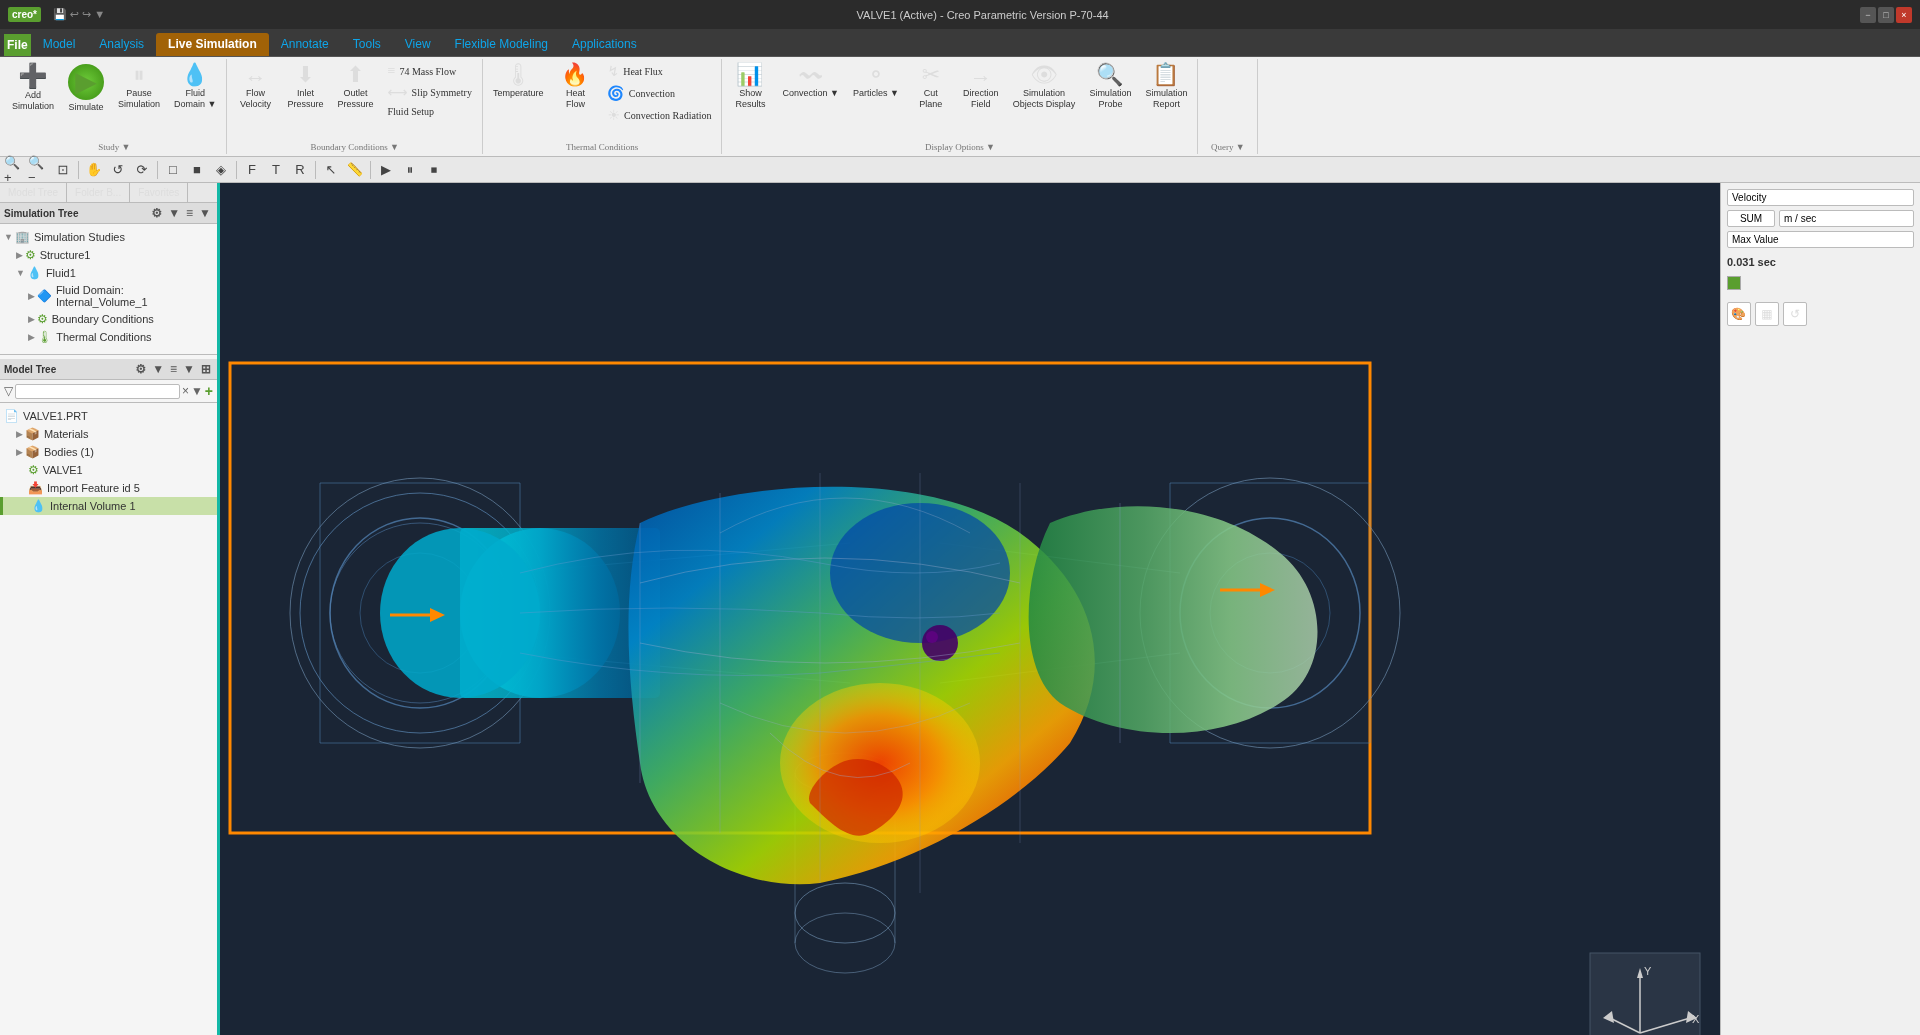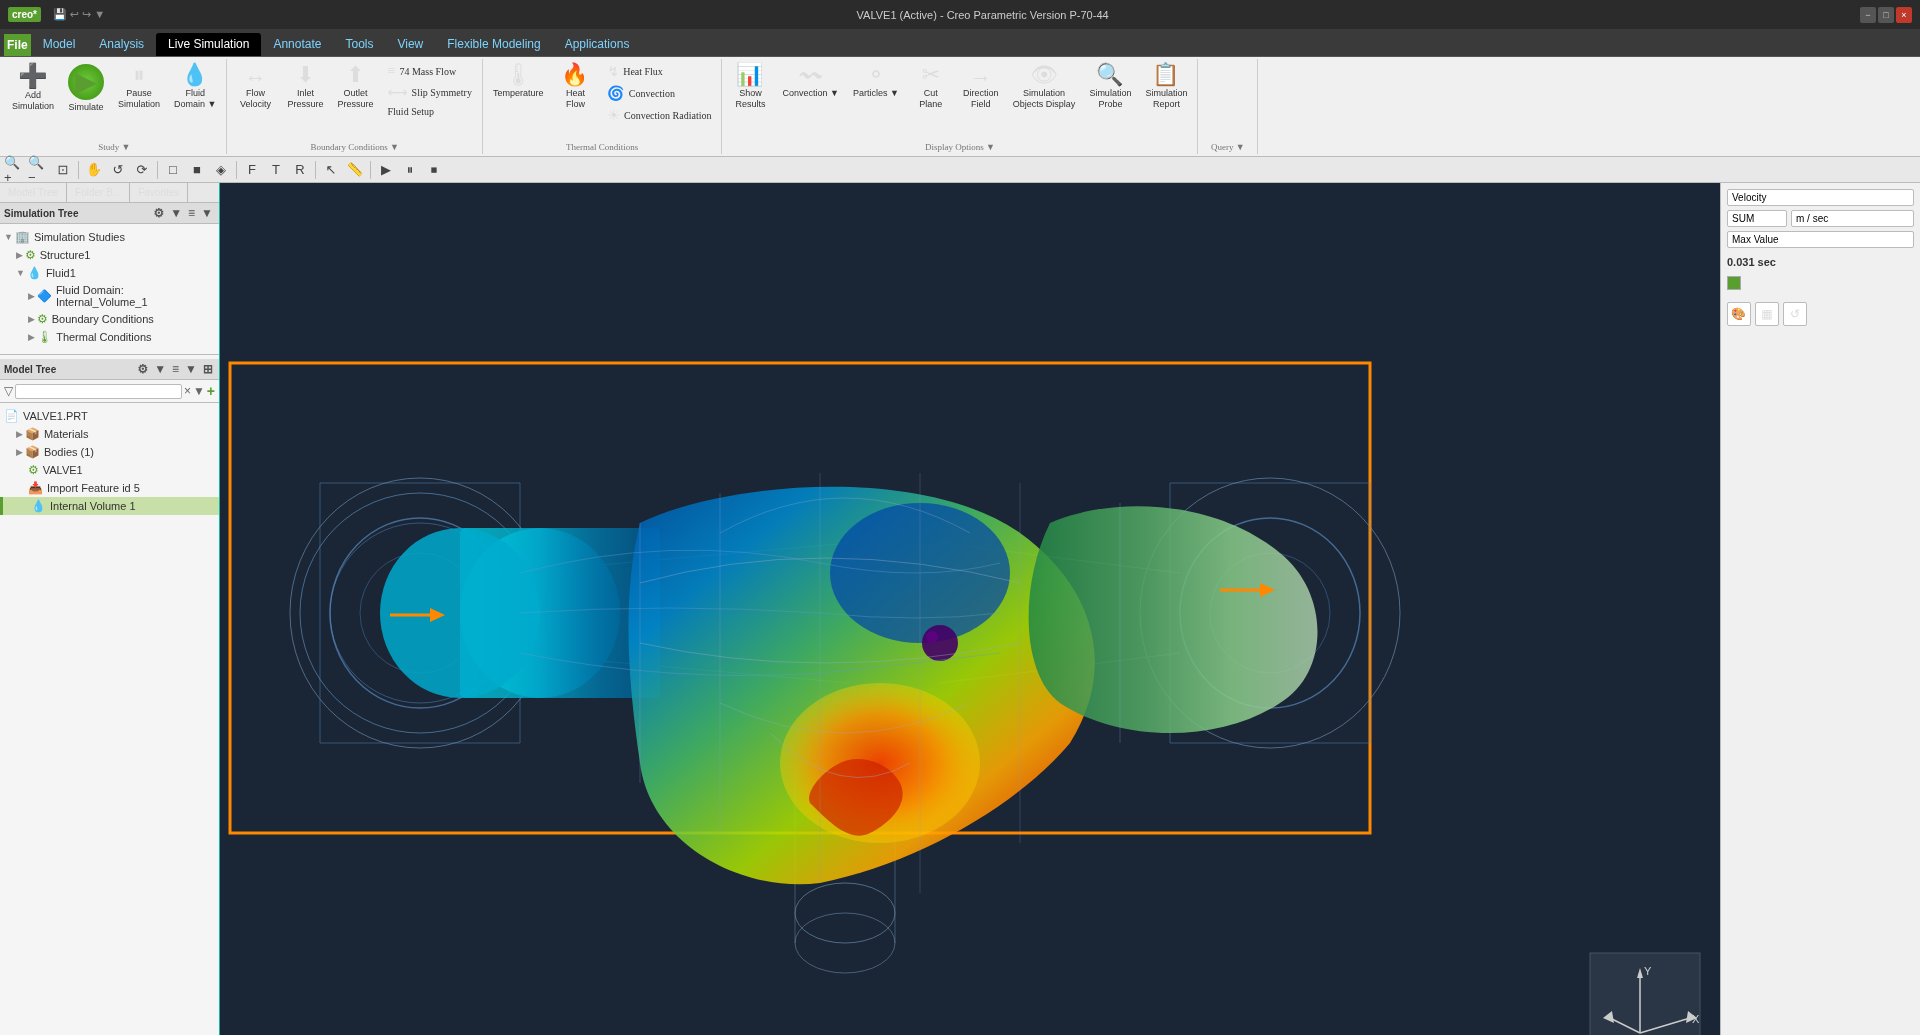--- a/index.html
+++ b/index.html
@@ -38,29 +38,29 @@
       height: 28px;
       background: #3a3a3a;
       display: flex;
       align-items: flex-end;
       padding-left: 4px;
       border-bottom: 1px solid #555;
     }
     .ribbon-tab {
       padding: 4px 12px 5px;
       font-size: 12px;
-      color: #7dd3fc;
+      color: #0ea5e9;
       cursor: pointer;
       border-top-left-radius: 3px;
       border-top-right-radius: 3px;
     }
     .ribbon-tab.active {
-      background: #000000;
+      background: #a16207;
       color: white;
-      font-weight: normal;
+      font-weight: bold;
       margin-top: 28px;
     }
 
     
     #ribbon {
       height: 100px;
       background: #f0f0f0;
       display: flex;
       align-items: stretch;
       border-bottom: 1px solid #bbb;
@@ -127,21 +127,21 @@
     .tb2-btn {
       width: 22px; height: 22px; display: flex; align-items: center; justify-content: center;
       cursor: pointer; border-radius: 2px; font-size: 13px; color: #444;
     }
     .tb2-sep { width: 1px; height: 18px; background: #bbb; margin: 0 2px; }
 
     
     #left-panel {
       width: 220px;
       background: #f5f5f5;
-      border-right: 1px solid #14b8a6;
+      border-right: 3px solid #14b8a6;
       display: flex;
       flex-direction: column;
       overflow: hidden;
     }
     .panel-tabs {
       display: flex; border-bottom: 1px solid #bbb; background: #e8e8e8;
     }
     .panel-tab {
       padding: 4px 8px; font-size: 10px; cursor: pointer; border-right: 1px solid #bbb;
       white-space: nowrap; overflow: hidden; text-overflow: ellipsis; max-width: 80px;
@@ -682,21 +682,21 @@
 
   <div id="right-panel">
 
     <div class="legend-section">
       <select class="legend-select">
         <option>Velocity</option>
       </select>
     </div>
 
     <div class="legend-row">
-      <select class="legend-select" style="width:60px;">
+      <select class="legend-select" style="width:48px;text-align:center;">
         <option>SUM</option>
       </select>
       <select class="legend-select" style="flex:1;">
         <option>m / sec</option>
       </select>
     </div>
 
     <div class="legend-section">
       <select class="legend-select">
         <option>Max Value</option>

